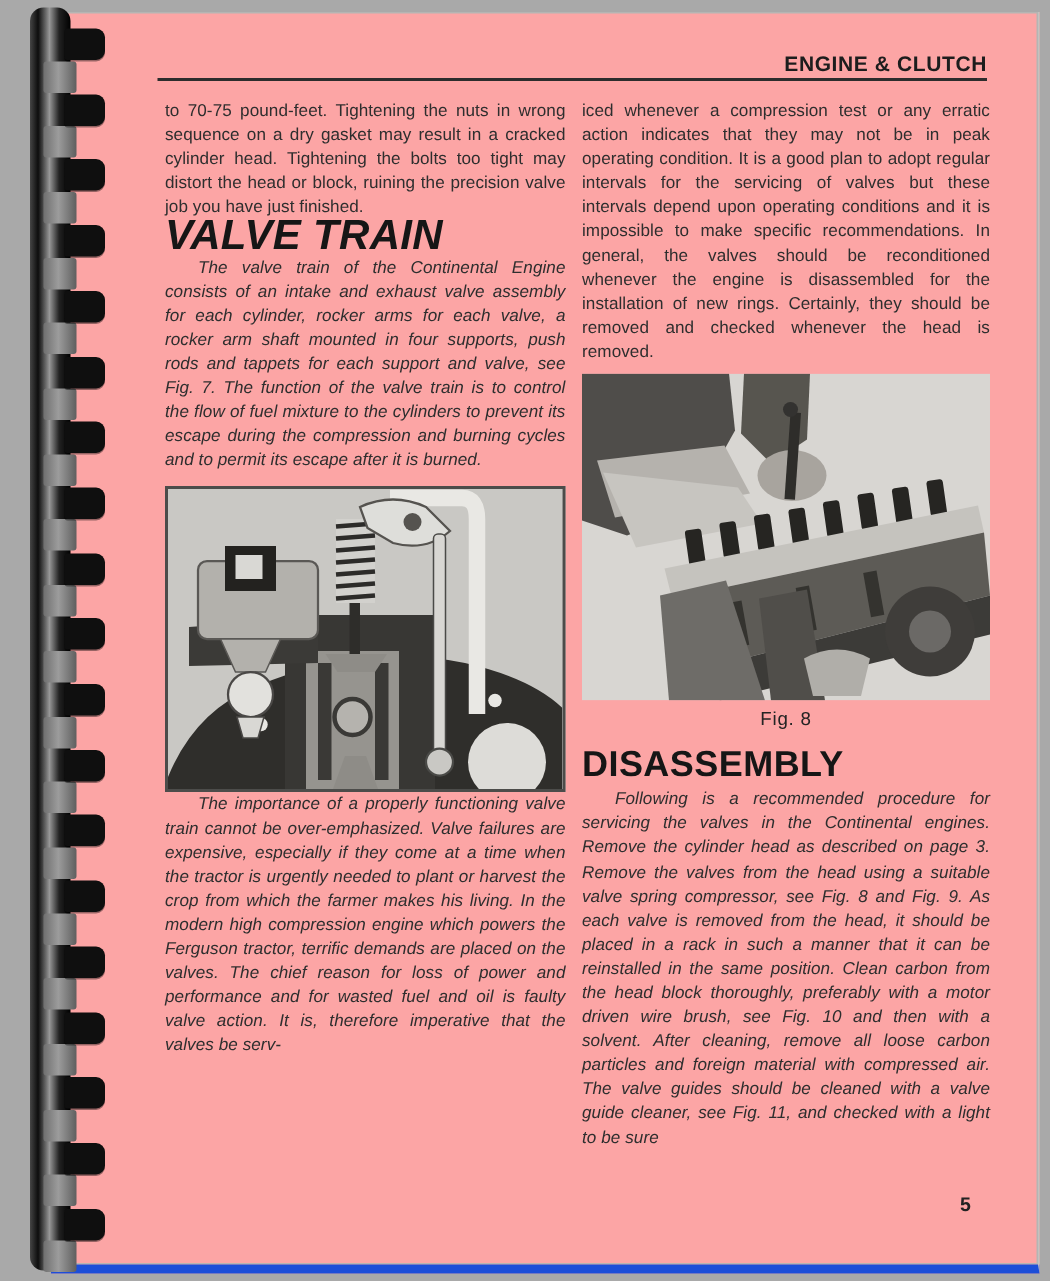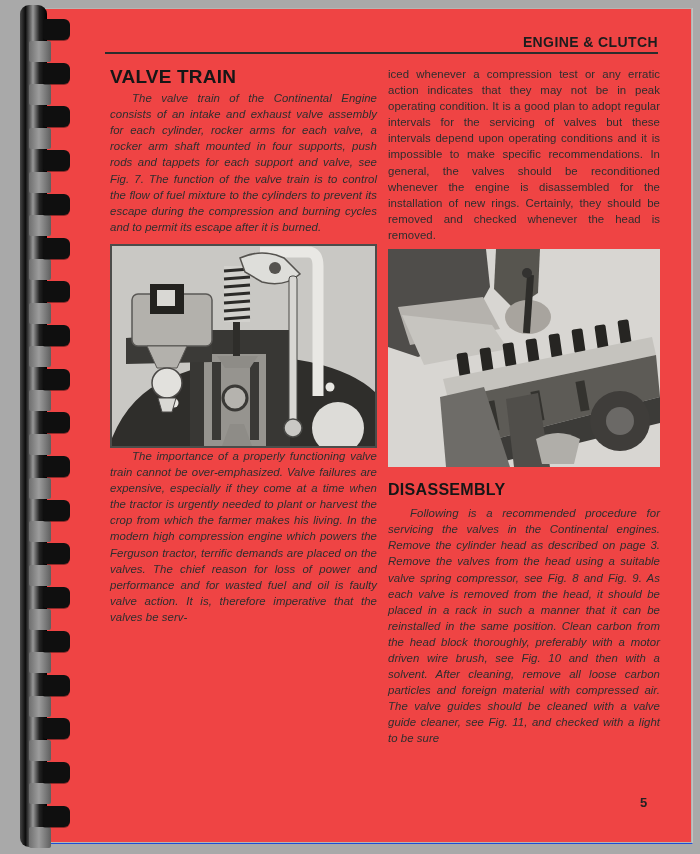--- a/index.html
+++ b/index.html
@@ -4,23 +4,23 @@
 <style>
   html,body{margin:0;padding:0;}
   .canvas{
     position:relative;width:700px;height:854px;overflow:hidden;
     background:#a9a9a9;
     font-family:"Liberation Sans",sans-serif;
   }
   
   .page{
     position:absolute;left:34px;top:8px;width:658px;height:835px;
-    background:#ef4444;
+    background:#fca5a5;
     border-right:1px solid #c2c2c0;
-    border-bottom:1px solid #1d4ed8;
+    border-bottom:6px solid #1d4ed8;
     box-shadow:0 0 0 1px #b5b5b3 inset;
   }
   
   .binding{position:absolute;left:20px;top:5px;width:66px;height:842px;}
   .spine{
     position:absolute;left:0;top:0;width:27px;height:100%;
     background:linear-gradient(90deg,#454545 0%,#0d0d0d 20%,#6e6e6e 40%,#989898 48%,#222 72%,#000 100%);
     border-radius:9px;
   }
   .binding .tooth{
@@ -38,23 +38,23 @@
     border-bottom:2px solid #2c2c2c;padding-bottom:2px;
     text-align:right;font-size:14px;font-weight:bold;
     letter-spacing:.4px;color:#1d1d1d;
   }
   .col{position:absolute;top:58px;font-size:11.4px;line-height:16.1px;
     color:#2e2e2e;text-align:justify;letter-spacing:.05px;}
   .col-left{left:76px;width:267px;}
   .col-right{left:354px;width:272px;}
   .col p{margin:0;}
   .col p.indent{text-indent:22px;font-style:italic;}
-  h1.sect{font-size:19px;margin:3px 0 5px;color:#161616;letter-spacing:.2px;
-    font-weight:bold;}
-  h2.sect{font-size:16px;margin:15px 0 7px;color:#161616;letter-spacing:.3px;
+  h1.sect{font-size:28px;margin:3px 0 5px;color:#161616;letter-spacing:.2px;
+    font-weight:bold;font-style:italic;}
+  h2.sect{font-size:24px;margin:15px 0 7px;color:#161616;letter-spacing:.3px;
     font-weight:bold;}
   .fig-frame{margin-top:9px;border:2px solid #4c4c4a;width:263px;height:200px;
     background:#c9c8c4;overflow:hidden;}
   .fig-photo{margin-top:6px;width:272px;height:218px;overflow:hidden;}
   .fig-caption{text-align:center;font-size:12.5px;color:#242424;
     margin:4px 0 8px;letter-spacing:.5px;}
   .page-number{position:absolute;left:606px;top:787px;font-size:13px;
     font-weight:bold;color:#222;}
   svg{display:block;}
 </style>
@@ -63,20 +63,21 @@
 
 <div class="canvas">
 
   <div class="page">
 
     <div class="header-rule">
       <span>ENGINE &amp; CLUTCH</span>
     </div>
 
     <div class="col col-left">
+      <p>to 70-75 pound-feet.  Tightening the nuts in wrong sequence on a dry gasket may result in a cracked cylinder head. Tightening the bolts too tight may distort the head or block, ruining the precision valve job you have just finished.</p>
 
       <h1 class="sect">VALVE TRAIN</h1>
 
       <p class="indent">The valve train of the Continental Engine consists of an intake and exhaust valve assembly for each cylinder, rocker arms for each valve, a rocker arm shaft mounted in four supports, push rods and tappets for each support and valve, see Fig. 7.  The function of the valve train is to control the flow of fuel mixture to the cylinders to prevent its escape during the compression and burning cycles and to permit its escape after it is burned.</p>
 
       <div class="fig-frame">
         <svg width="263" height="200" viewBox="0 0 263 200">
           <rect x="0" y="0" width="263" height="200" fill="#c9c8c4"></rect>
 
           <path d="M0,200 L0,192 Q18,148 58,132 Q128,102 198,116 Q242,126 263,146 L263,200 Z" fill="#2f2e2b"></path>
@@ -168,20 +169,21 @@
           </g>
 
           <circle cx="232" cy="172" r="30" fill="#3f3d3a"></circle>
           <circle cx="232" cy="172" r="14" fill="#6b6966"></circle>
 
           <path d="M52,148 L96,138 L122,218 L58,218 Z" fill="#6e6c68"></path>
           <path d="M118,150 L150,144 L162,218 L126,218 Z" fill="#504e4a"></path>
           <path d="M148,190 Q170,178 192,190 L186,215 L154,215 Z" fill="#b0aea9"></path>
         </svg>
       </div>
+      <div class="fig-caption">Fig. 8</div>
 
       <h2 class="sect">DISASSEMBLY</h2>
 
       <p class="indent">Following is a recommended procedure for servicing the valves in the Continental engines. Remove the cylinder head as described on page 3.  Remove the valves from the head using a suitable valve spring compressor, see Fig. 8 and Fig. 9.  As each valve is removed from the head, it should be placed in a rack in such a manner that it can be reinstalled in the same position.  Clean carbon from the head block thoroughly, preferably with a motor driven wire brush, see Fig. 10 and then with a solvent.  After cleaning, remove all loose carbon particles and foreign material with compressed air. The valve guides should be cleaned with a valve guide cleaner, see Fig. 11, and checked with a light to be sure</p>
     </div>
 
     <div class="page-number">5</div>
   </div>
 
   <div class="binding">

